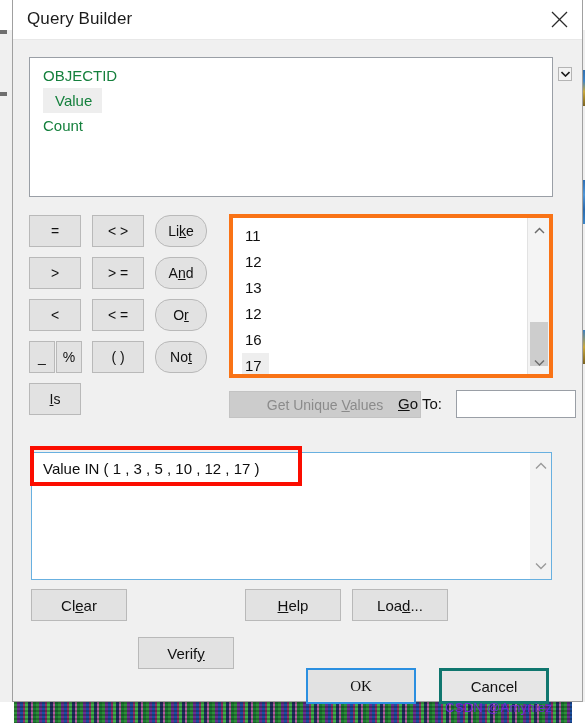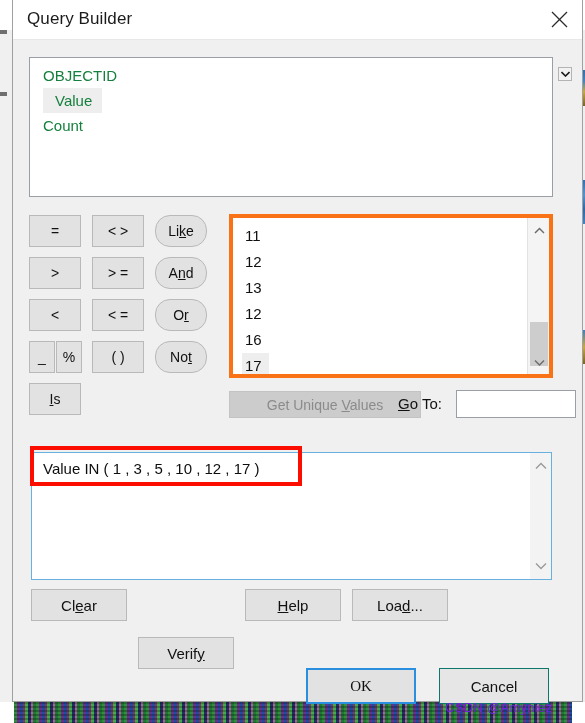--- a/index.html
+++ b/index.html
@@ -322,21 +322,21 @@
   }
   .ok-btn {
     left: 293px; top: 668px;
     background: #e2e2e2;
     border: 2px solid #2b8fe0;
     font-family: Liberation Serif, serif;
   }
   .cancel-btn {
     left: 426px; top: 668px;
     background: #e6e6e6;
-    border: 1px solid #0f766e;
+    border: 3px solid #0f766e;
   }
 
   .watermark {
     position: absolute;
     left: 432px; top: 700px;
     font-size: 13px;
     color: #6d28d9;
     letter-spacing: 0.3px;
     user-select: none;
   }

